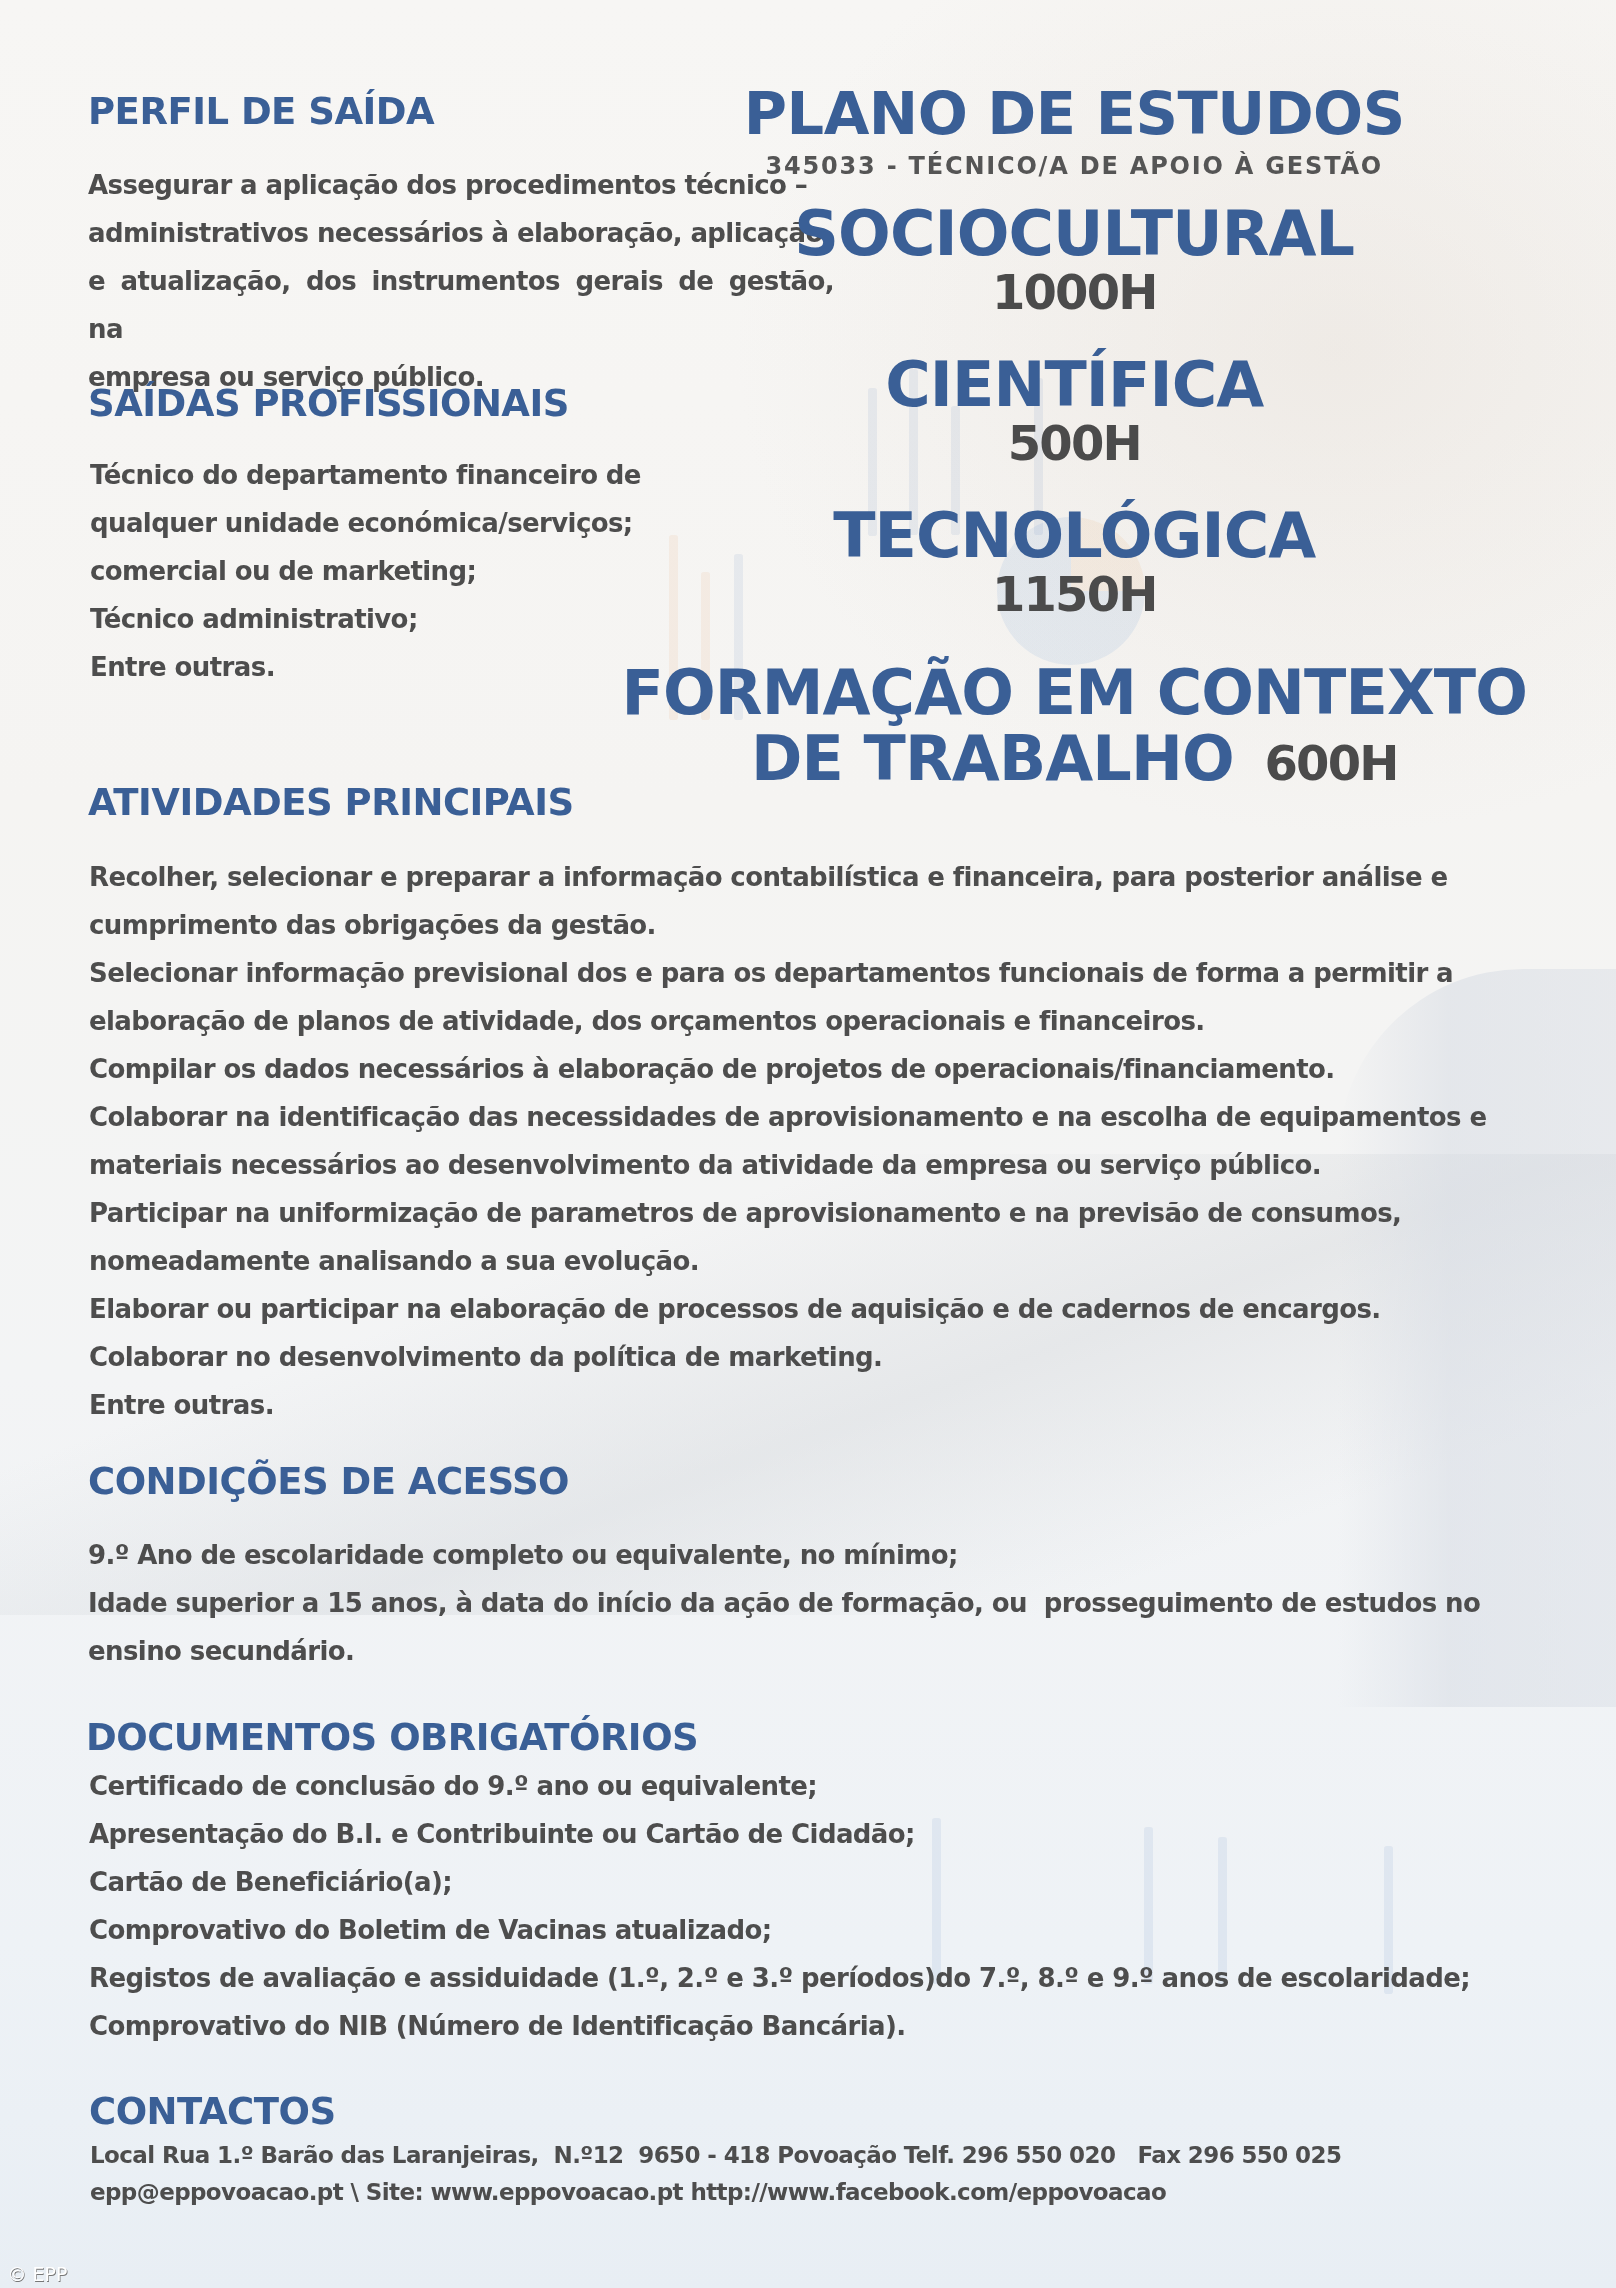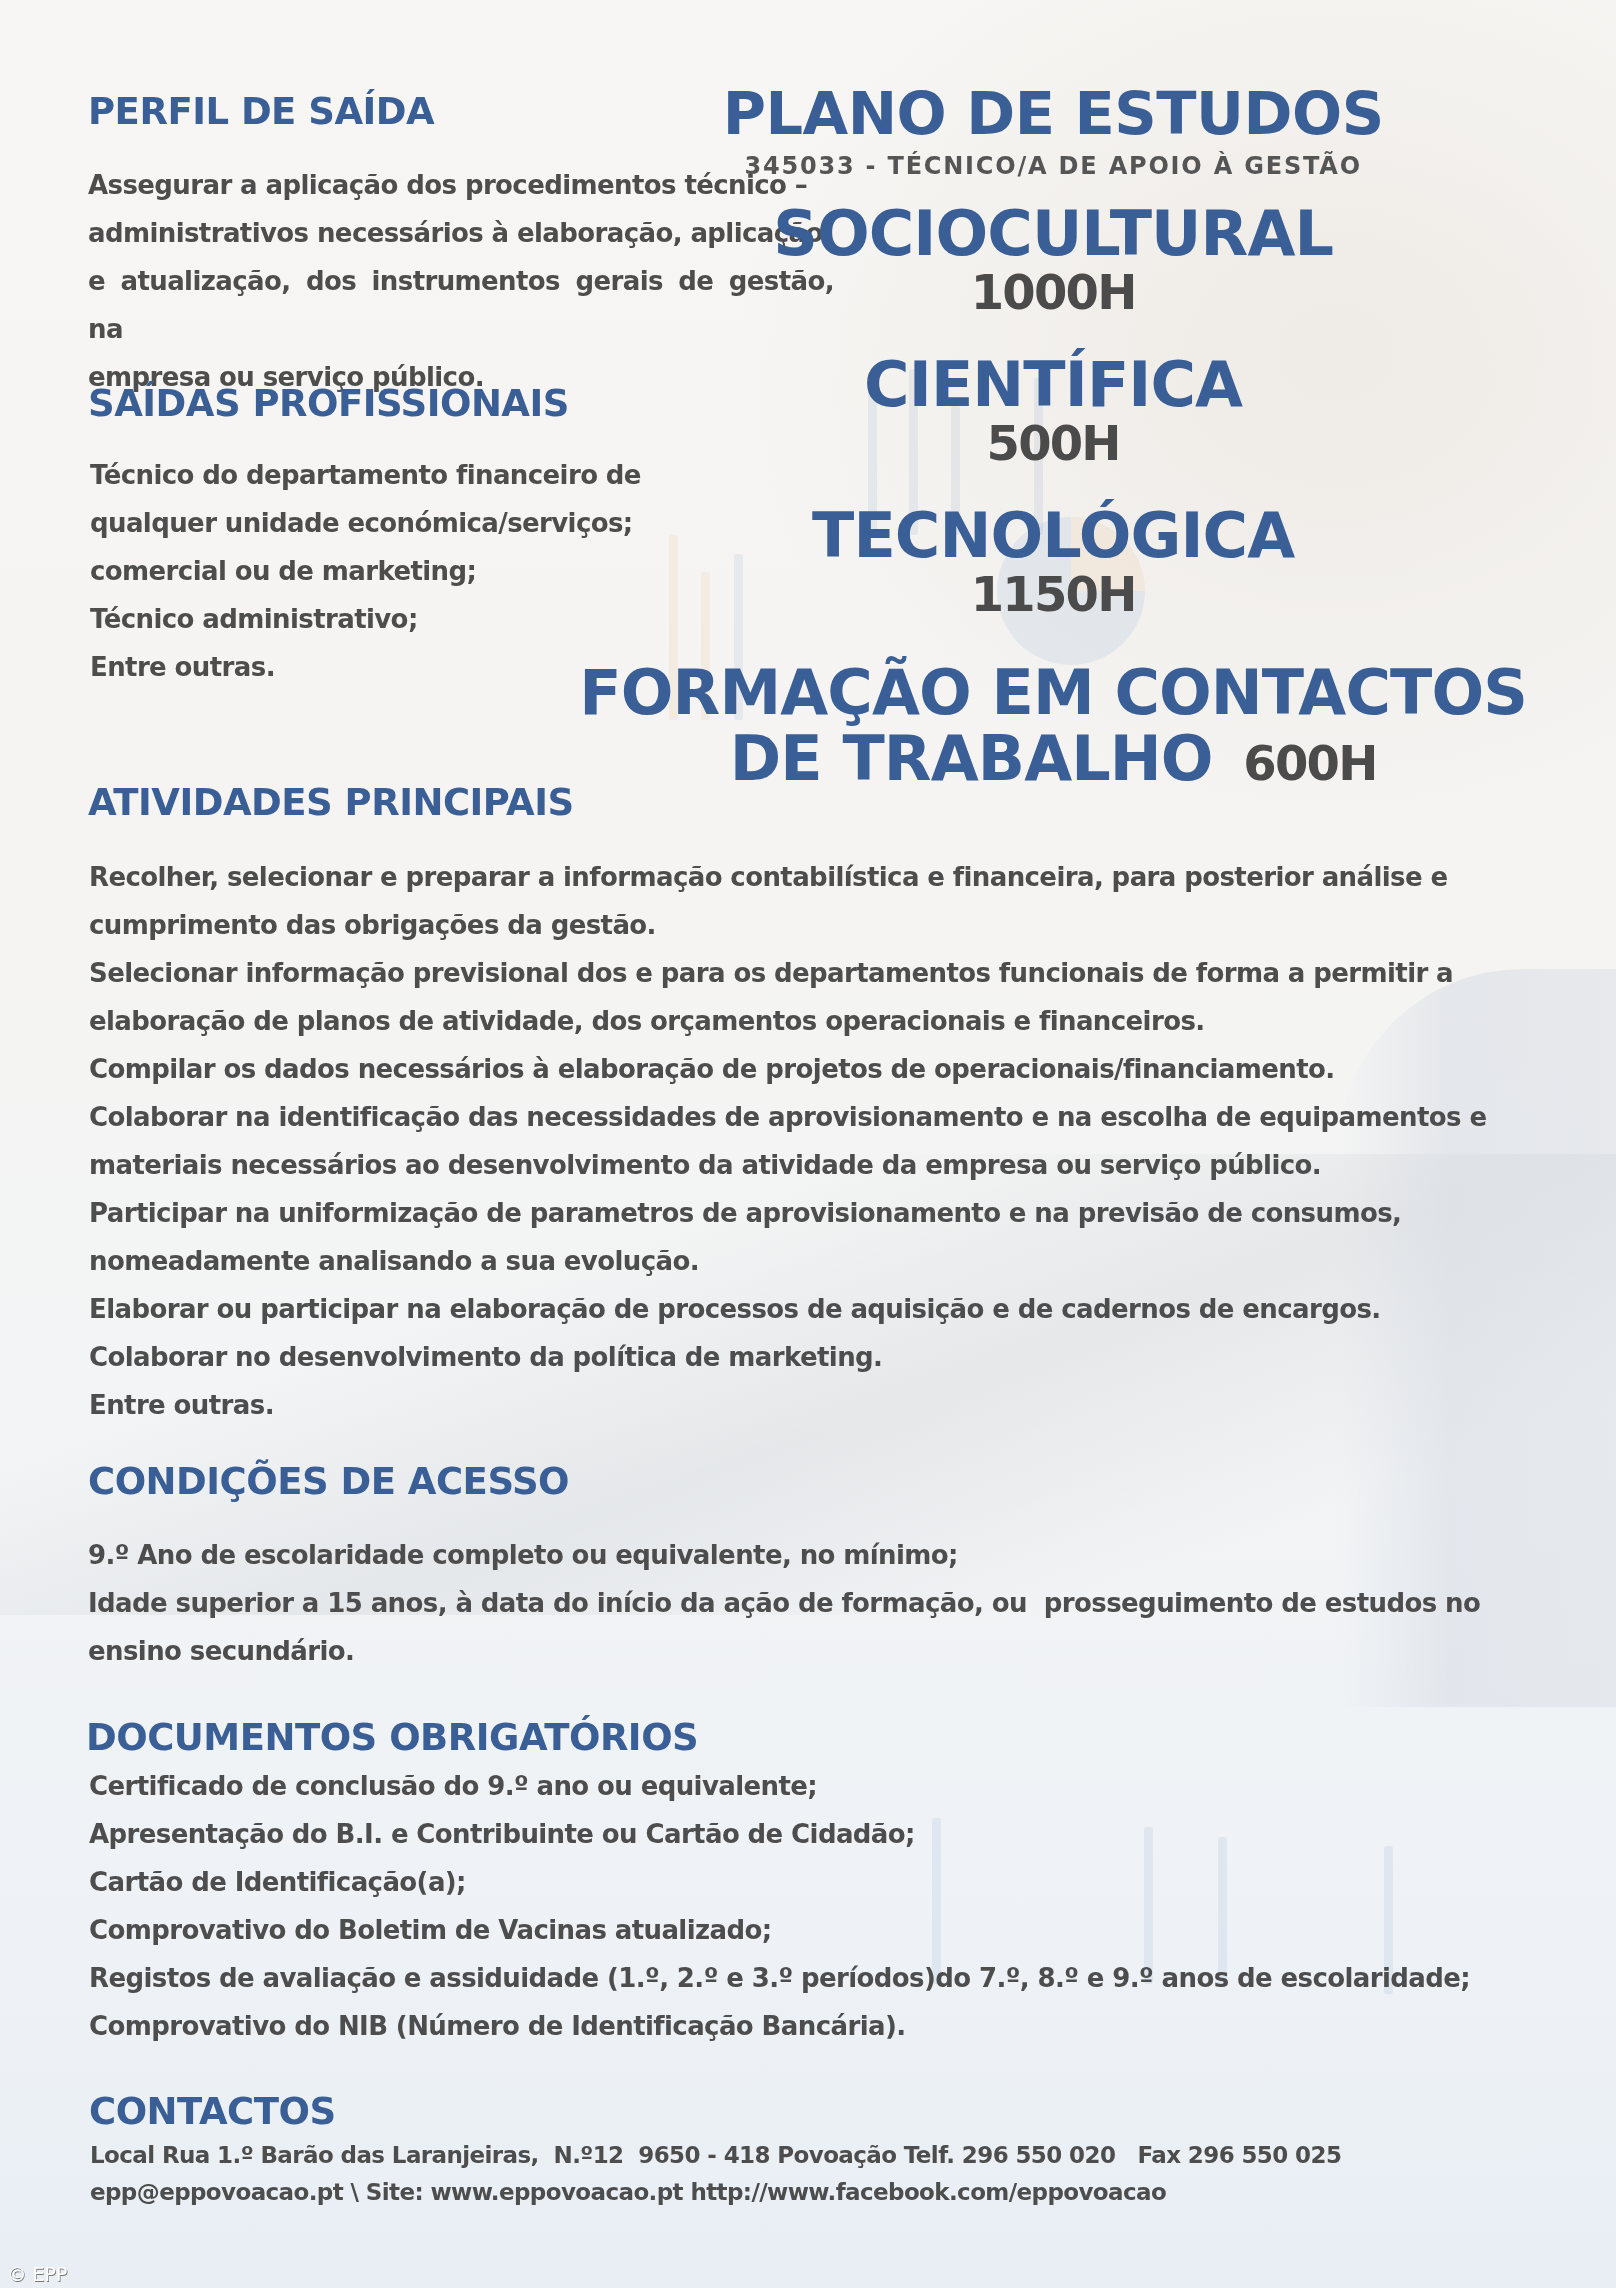--- a/index.html
+++ b/index.html
@@ -83,21 +83,21 @@
   </div>
   <div style="margin-top:33px;">
     <div class="cat">CIENTÍFICA</div>
     <div class="hours">500H</div>
   </div>
   <div style="margin-top:33px;">
     <div class="cat">TECNOLÓGICA</div>
     <div class="hours">1150H</div>
   </div>
   <div style="margin-top:33px;">
-    <div class="cat" style="line-height:72px;">FORMAÇÃO EM CONTACTOS</div>
+    <div class="cat" style="line-height:72px;">FORMAÇÃO EM CONTEXTO</div>
     <div style="line-height:72px;white-space:nowrap;">
       <span class="cat">DE TRABALHO</span>
       <span class="hours" style="margin-left:26px;">600H</span>
     </div>
   </div>
 </div>
 
 <h2 class="h-blue sec-title abs" style="left:88px;top:781px;">ATIVIDADES PRINCIPAIS</h2>
 <div class="body-text justify abs" style="left:89px;top:853px;width:1438px;">
   <p>Recolher, selecionar e preparar a informação contabilística e financeira, para posterior análise e</p>
@@ -118,21 +118,21 @@
 <div class="body-text abs" style="left:88px;top:1531px;width:1477px;">
   <p>9.º Ano de escolaridade completo ou equivalente, no mínimo;</p>
   <p style="white-space:pre;">Idade superior a 15 anos, à data do início da ação de formação, ou  prosseguimento de estudos no</p>
   <p>ensino secundário.</p>
 </div>
 
 <h2 class="h-blue sec-title abs" style="left:86px;top:1684px;margin-top:32px;">DOCUMENTOS OBRIGATÓRIOS</h2>
 <div class="body-text abs" style="left:89px;top:1762px;width:1477px;">
   <p>Certificado de conclusão do 9.º ano ou equivalente;</p>
   <p>Apresentação do B.I. e Contribuinte ou Cartão de Cidadão;</p>
-  <p>Cartão de Identificação(a);</p>
+  <p>Cartão de Beneficiário(a);</p>
   <p>Comprovativo do Boletim de Vacinas atualizado;</p>
   <p>Registos de avaliação e assiduidade (1.º, 2.º e 3.º períodos)do 7.º, 8.º e 9.º anos de escolaridade;</p>
   <p>Comprovativo do NIB (Número de Identificação Bancária).</p>
 </div>
 
 <h2 class="h-blue sec-title abs" style="left:89px;top:2090px;">CONTACTOS</h2>
 <div class="abs" style="left:90px;top:2137px;width:1477px;">
   <div class="contact-line" style="white-space:pre;">Local Rua 1.º Barão das Laranjeiras,  N.º12  9650 - 418 Povoação Telf. 296 550 020   Fax 296 550 025</div>
   <div class="contact-line" style="white-space:pre;"><span>epp@eppovoacao.pt</span><span> \ Site: </span><span>www.eppovoacao.pt</span> <span>http://www.facebook.com/eppovoacao</span></div>
 </div>

